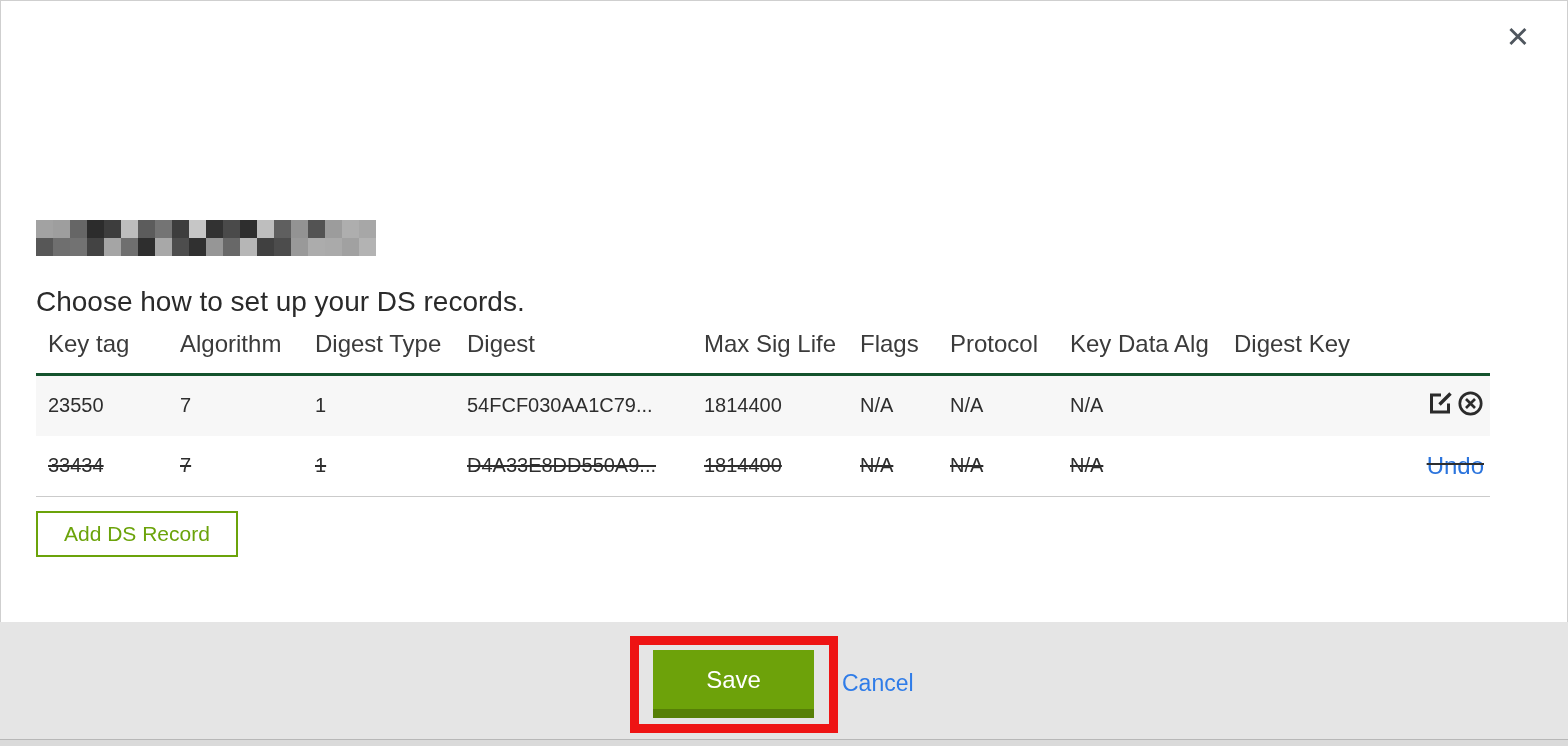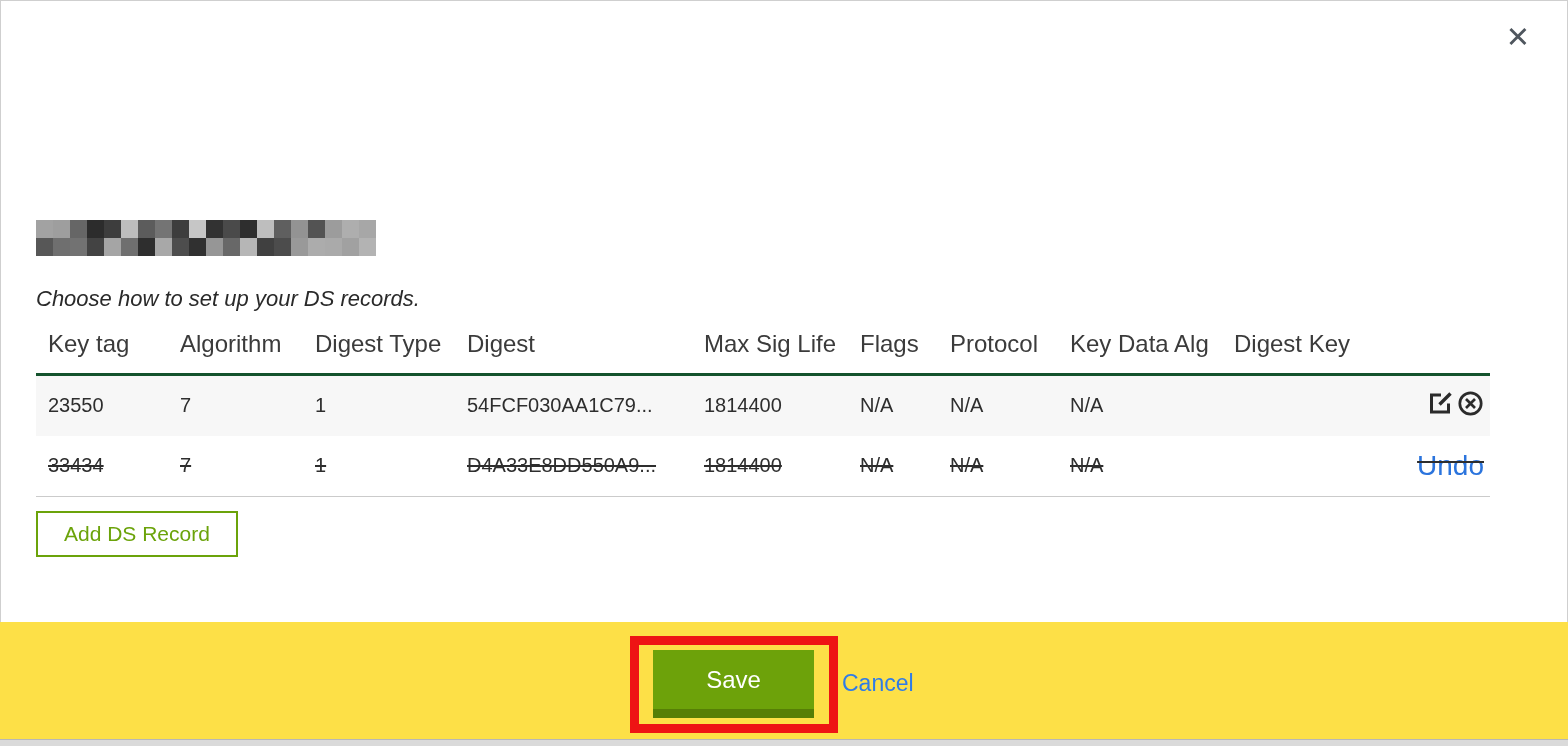--- a/index.html
+++ b/index.html
@@ -23,21 +23,21 @@
   }
 
   .domain-redacted {
     position:absolute; left:36px; top:220px; width:350px; height:36px;
     overflow:hidden; line-height:0; font-size:0;
   }
   .domain-redacted .px { display:inline-block; width:17px; height:18px; }
 
   .description {
     position:absolute; left:36px; top:286px;
-    font-size:22px; color:#2a2a2a;font-style:italic;
+    font-size:28px; color:#2a2a2a;
   }
 
   table.ds-table {
     position:absolute; left:36px; top:330px; width:1454px;
     border-collapse:collapse; table-layout:fixed;
   }
   .ds-table th {
     text-align:left; font-weight:400; font-size:24px; color:#3b3b3b;
     padding:0 0 15px 12px; white-space:nowrap;
   }
@@ -47,32 +47,32 @@
   .ds-table tbody tr:last-child  { border-bottom:1px solid #cbcbcb; }
   .ds-table tbody tr.shaded { background:#f7f7f7; }
   .ds-table td {
     font-size:20px; color:#2e2e2e; padding-left:12px;
     white-space:nowrap; overflow:hidden; vertical-align:middle;
   }
   .ds-table tr.deleted td { text-decoration:line-through; }
   .ds-table td.cell-actions { padding-right:6px; text-align:right; text-decoration:none; }
   .row-icons { display:inline-flex; align-items:center; gap:3px; }
   .icon-btn { display:inline-flex; cursor:pointer; }
-  .undo-link { font-size:28px; color:#2b74dd; text-decoration:none; cursor:pointer; }
+  .undo-link { font-size:24px; color:#2b74dd; text-decoration:none; cursor:pointer; }
 
   .add-ds-btn {
     position:absolute; left:36px; top:511px; height:46px;
     padding:0 26px; background:#ffffff;
     border:2px solid #6ba30a; color:#6ba30a;
     font-size:21px; font-family:inherit; cursor:pointer;
   }
 
   .footer {
     position:absolute; left:0; top:622px; width:1568px; height:117px;
-    background:#fde047;
+    background:#e5e5e5;
   }
   .annotation-box {
     position:absolute; left:630px; top:14px; width:208px; height:97px;
     border:9px solid #ee1414; pointer-events:none;
   }
   .save-btn {
     position:absolute; left:653px; top:28px; width:161px; height:68px;
     background:#6da20a; border:none; border-bottom:9px solid #567f06;
     color:#ffffff; font-size:24px; font-family:inherit; cursor:pointer;
   }

